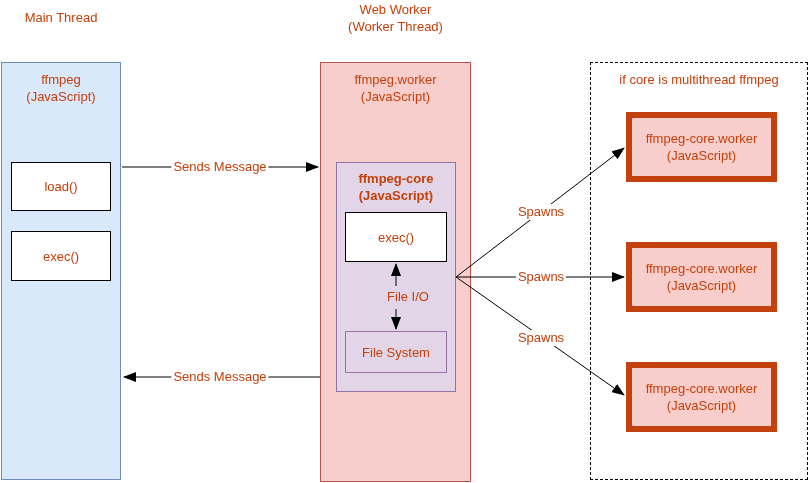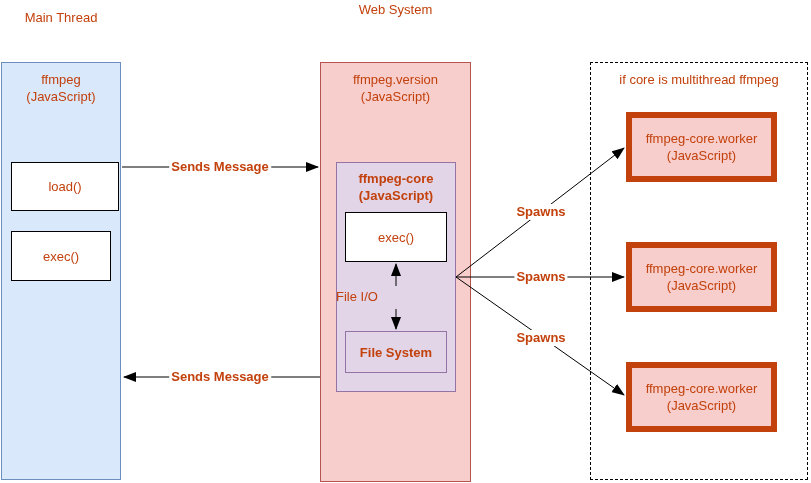--- a/index.html
+++ b/index.html
@@ -26,77 +26,78 @@
   .dashed-node { background: #ffffff; border: 1px dashed #000000; }
 
   .fn-box {
     position: absolute; box-sizing: border-box;
     background: #ffffff; border: 1px solid #000000;
     display: flex; align-items: center; justify-content: center;
   }
   .fs-box {
     position: absolute; box-sizing: border-box;
     background: #e1d5e7; border: 1px solid #9673a6;
-    display: flex; align-items: center; justify-content: center; font-weight: bold;
+    display: flex; align-items: center; justify-content: center;
   }
   .worker-box {
     position: absolute; box-sizing: border-box;
     background: #f8cecc; border: 6px solid #c2410c;
     display: flex; align-items: center; justify-content: center;
     text-align: center; line-height: 17px;
   }
 
   
   #arrows { position: absolute; left: 0; top: 0; pointer-events: none; }
   #arrows line { stroke: #000000; stroke-width: 1; }
 
   
   .edge-label {
     position: absolute;
     transform: translate(-50%, -50%);
     background: #ffffff;
     padding: 0 2px;
     white-space: nowrap;
     line-height: 16px;
-    font-weight: bold;
   }
   .io-label {
     position: absolute;
-    text-align: left;
+    text-align: center;
     background: transparent;
     line-height: 16px;
+    padding-left: 12px;
   }
 </style>
 </head>
 <body>
 
 <div id="canvas">
 
   <div class="header-label" style="left:1px; top:9px; width:120px;">Main Thread</div>
 
   <div class="header-label" style="left:320px; top:1px; width:151px;">
-    <div>Web System</div>
+    <div>Web Worker</div>
+    <div>(Worker Thread)</div>
   </div>
 
   <div class="node blue-node" style="left:1px; top:62px; width:120px; height:418px;">
     <div class="node-title" style="top:8px;">
       <div>ffmpeg</div>
       <div>(JavaScript)</div>
     </div>
   </div>
-  <div class="fn-box" style="left:11px; top:162px; width:108px; height:49px;">
+  <div class="fn-box" style="left:11px; top:162px; width:100px; height:49px;">
     <span>load()</span>
   </div>
   <div class="fn-box" style="left:11px; top:231px; width:100px; height:50px;">
     <span>exec()</span>
   </div>
 
   <div class="node red-node" style="left:320px; top:62px; width:151px; height:420px;">
     <div class="node-title" style="top:8px;">
-      <div>ffmpeg.version</div>
+      <div>ffmpeg.worker</div>
       <div>(JavaScript)</div>
     </div>
   </div>
 
   <div class="node purple-node" style="left:336px; top:162px; width:120px; height:230px;">
     <div class="node-title" style="top:7px;font-weight:bold;">
       <div>ffmpeg-core</div>
       <div>(JavaScript)</div>
     </div>
   </div>

